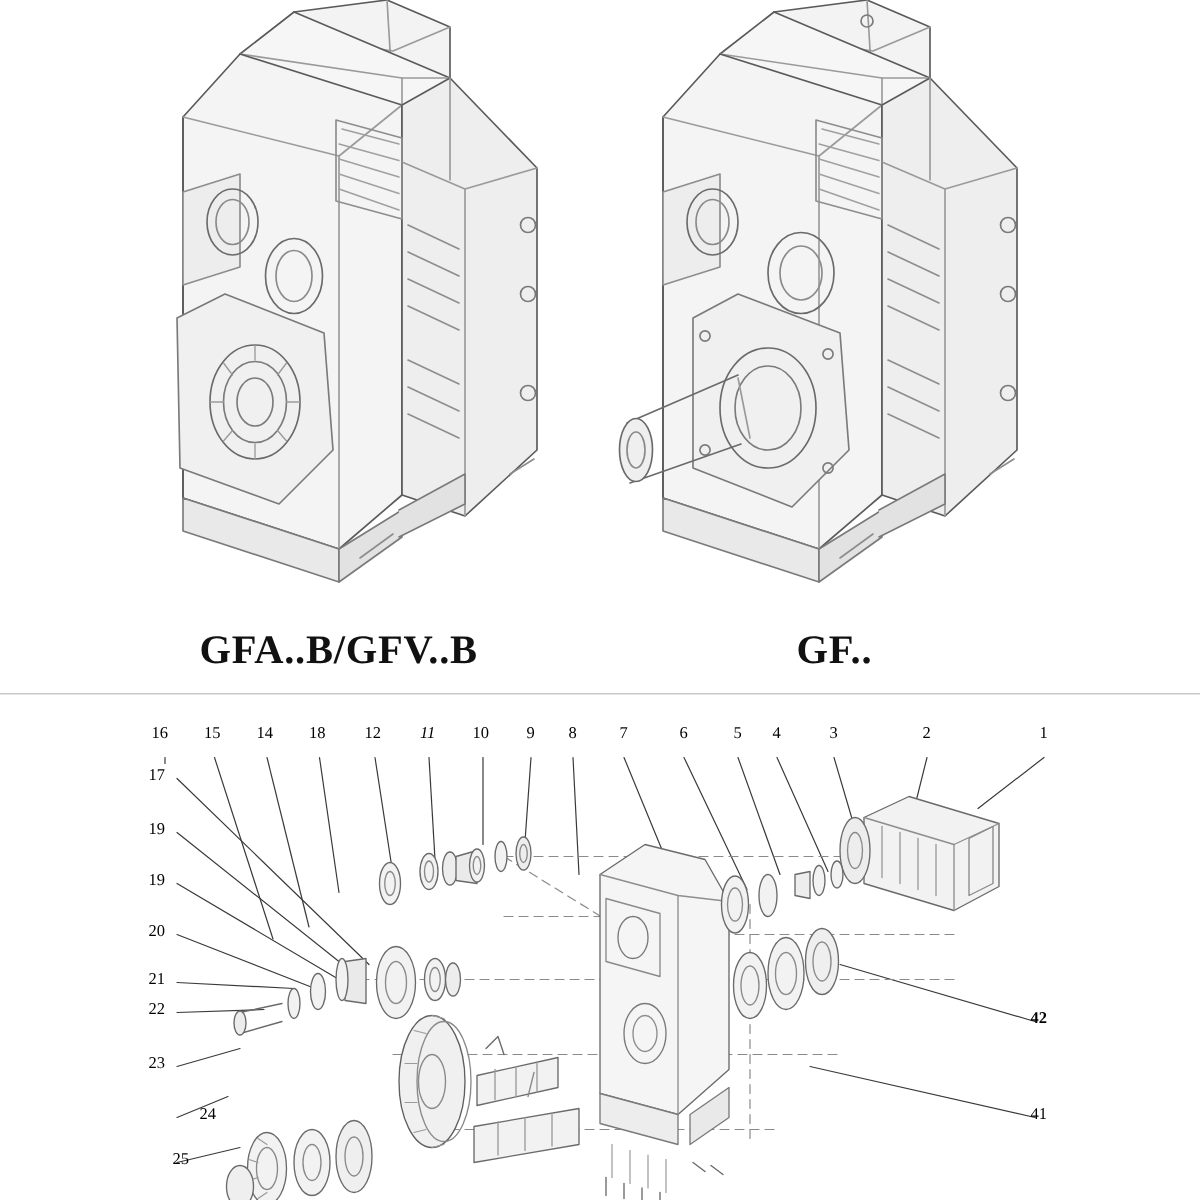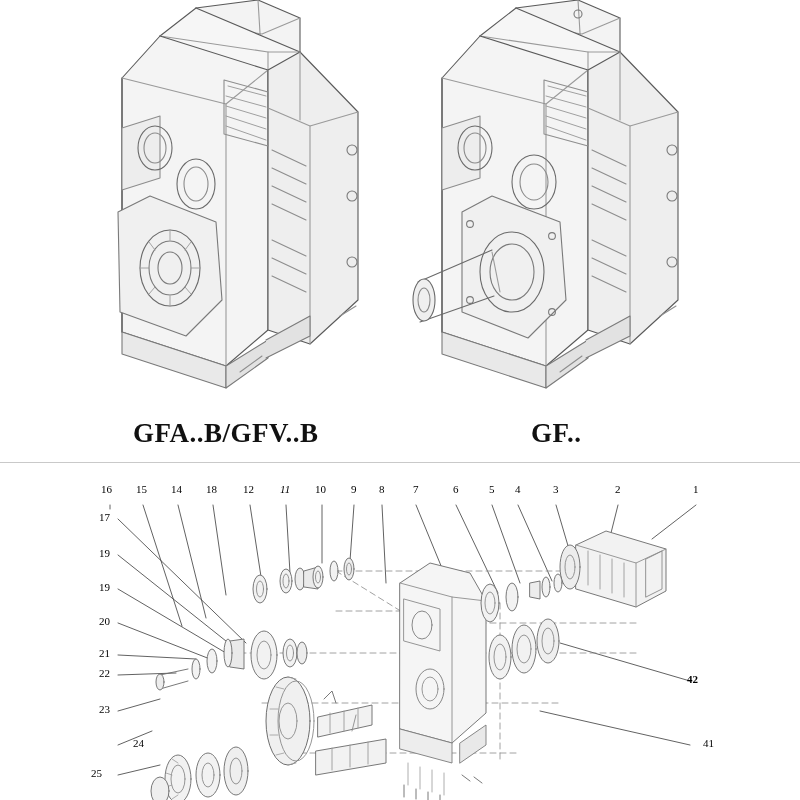--- a/index.html
+++ b/index.html
@@ -431,19 +431,19 @@
     <div class="callout-num" style="left:693px; top:20px;">1</div>
 
     <div class="callout-num" style="left:99px;  top:48px;">17</div>
     <div class="callout-num" style="left:99px;  top:84px;">19</div>
     <div class="callout-num" style="left:99px;  top:118px;">19</div>
     <div class="callout-num" style="left:99px;  top:152px;">20</div>
     <div class="callout-num" style="left:99px;  top:184px;">21</div>
     <div class="callout-num" style="left:99px;  top:204px;font-family:Liberation Serif, serif;">22</div>
     <div class="callout-num" style="left:99px;  top:240px;">23</div>
     <div class="callout-num" style="left:99px;  top:274px;margin-left:34px;">24</div>
-    <div class="callout-num" style="left:91px;  top:304px;">25</div>
+    <div class="callout-num" style="left:115px;  top:304px;">25</div>
 
     <div class="callout-num" style="left:687px; top:210px;font-weight:bold;">42</div>
-    <div class="callout-num" style="left:687px; top:274px;margin-left:16px;">41</div>
+    <div class="callout-num" style="left:687px; top:274px;">41</div>
   </div>
 
 </div>
 
 </body></html>

